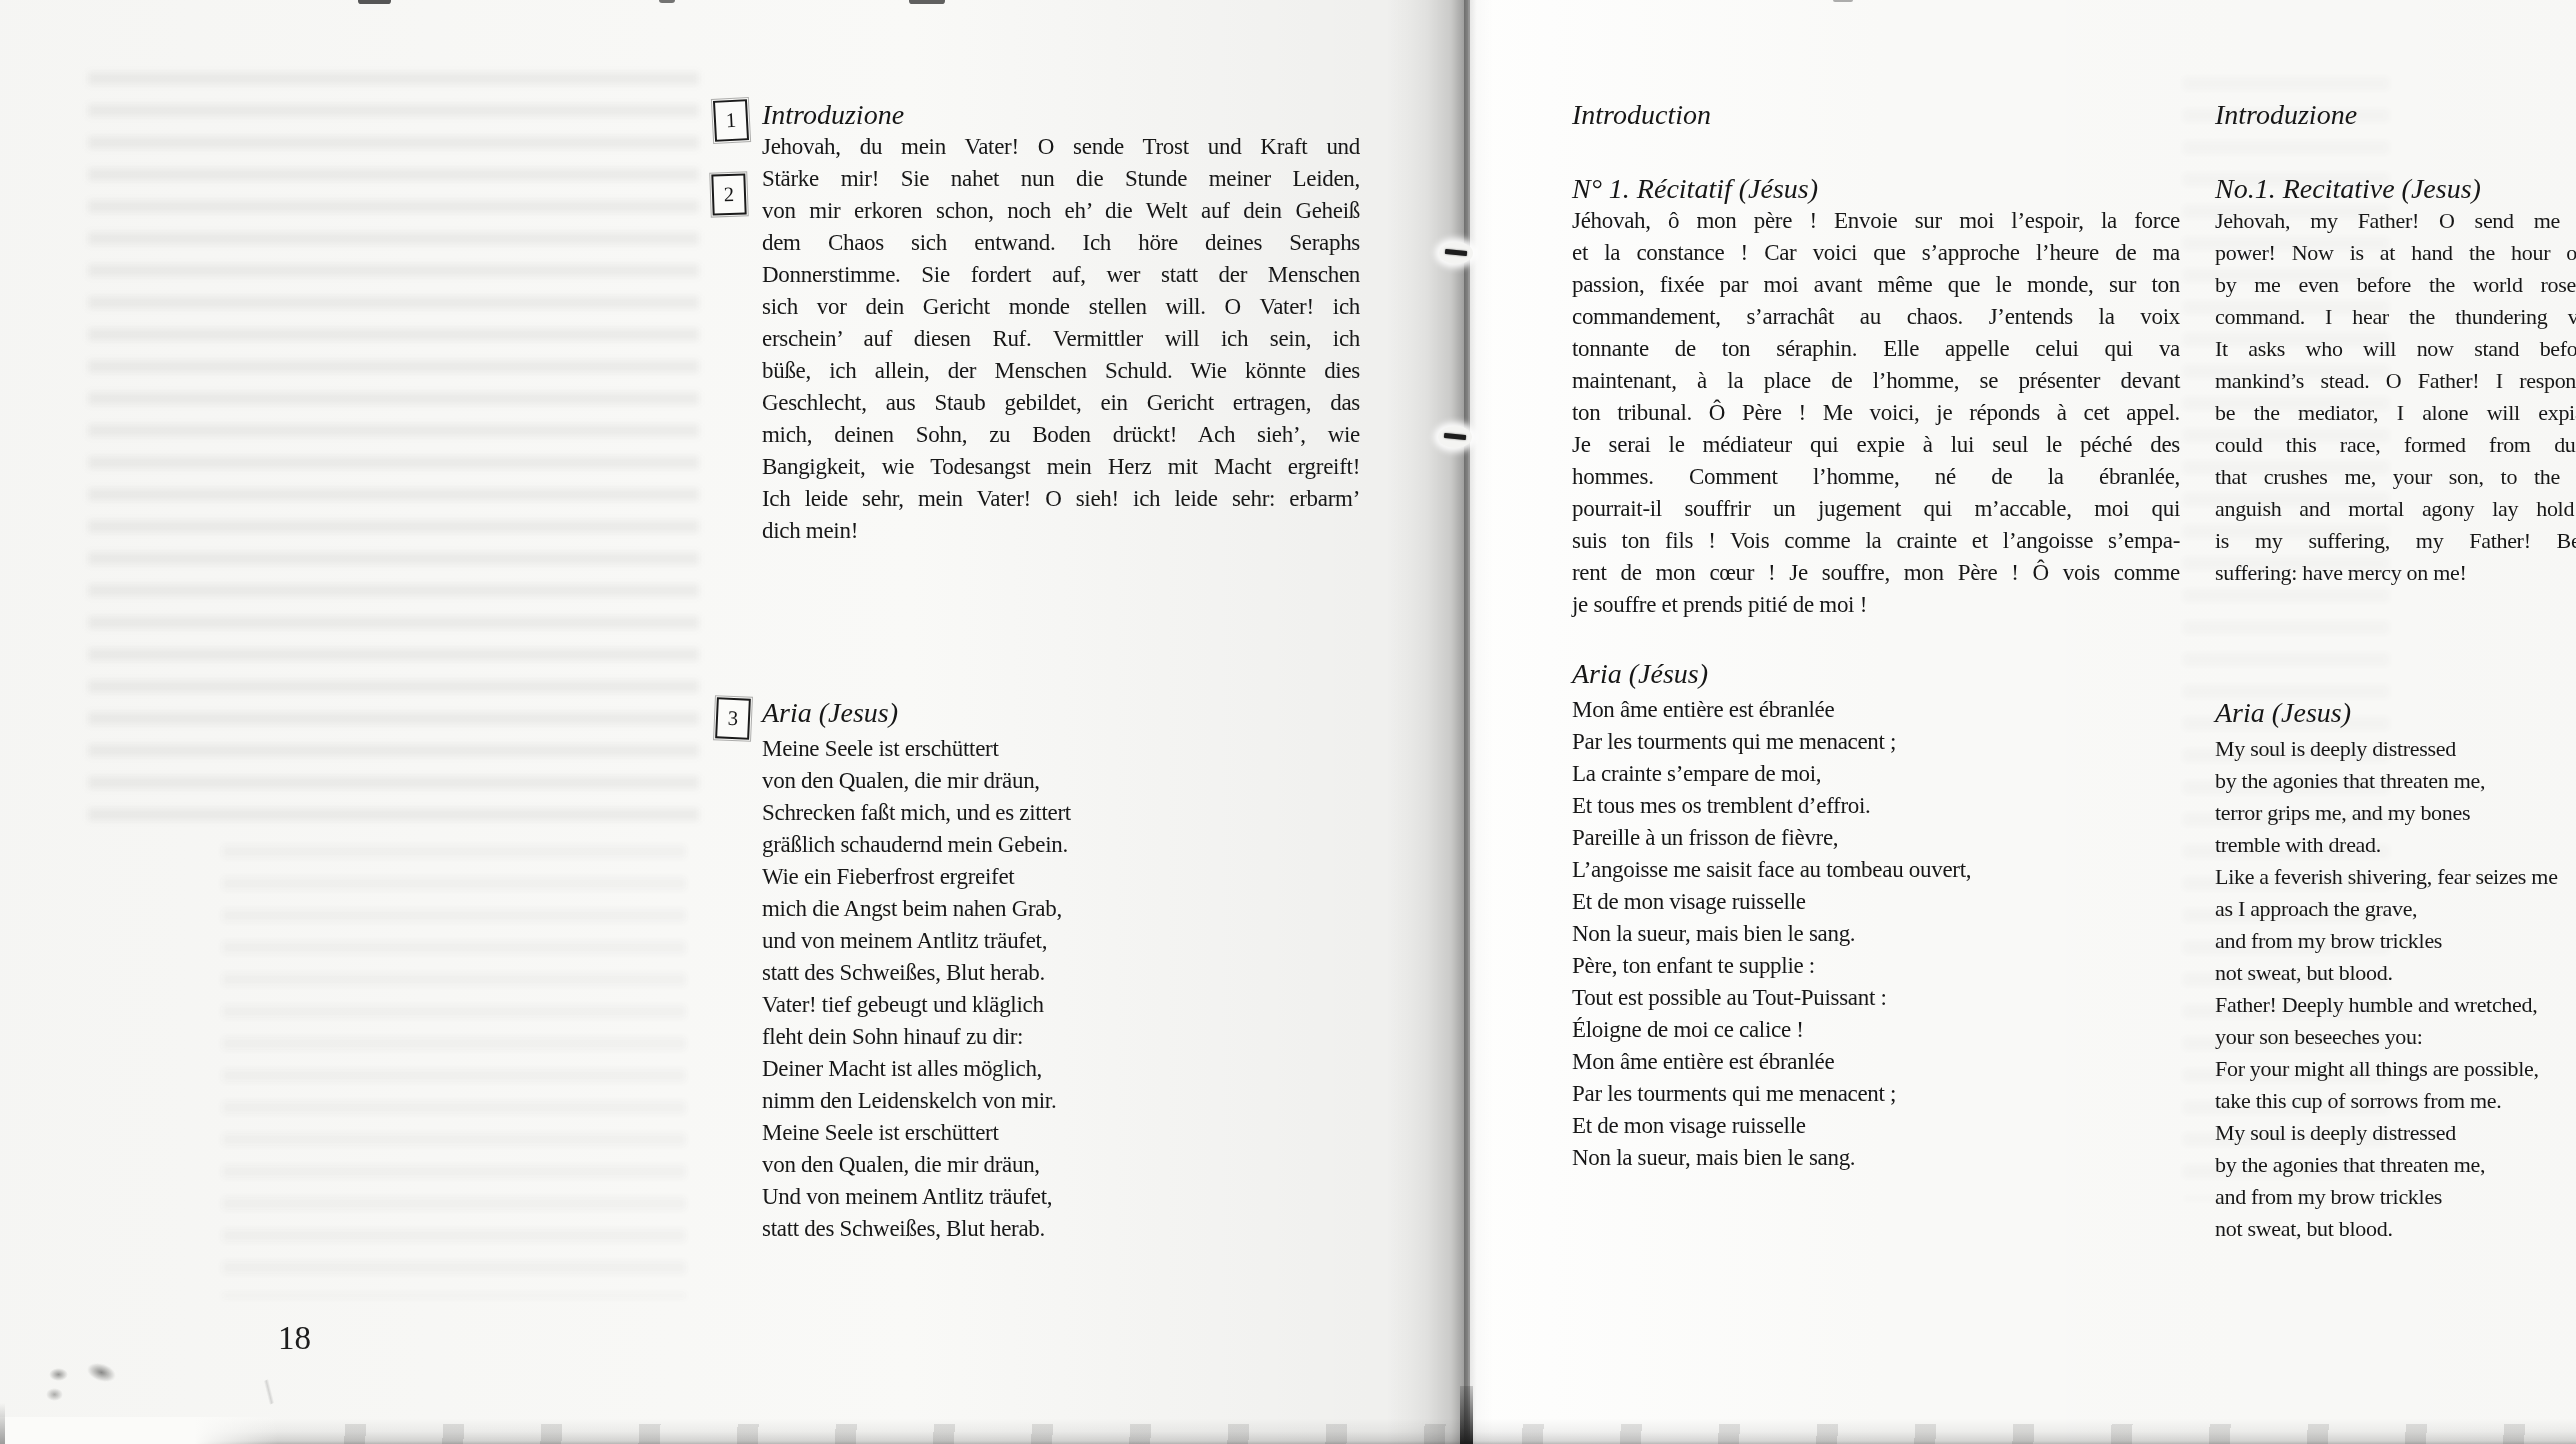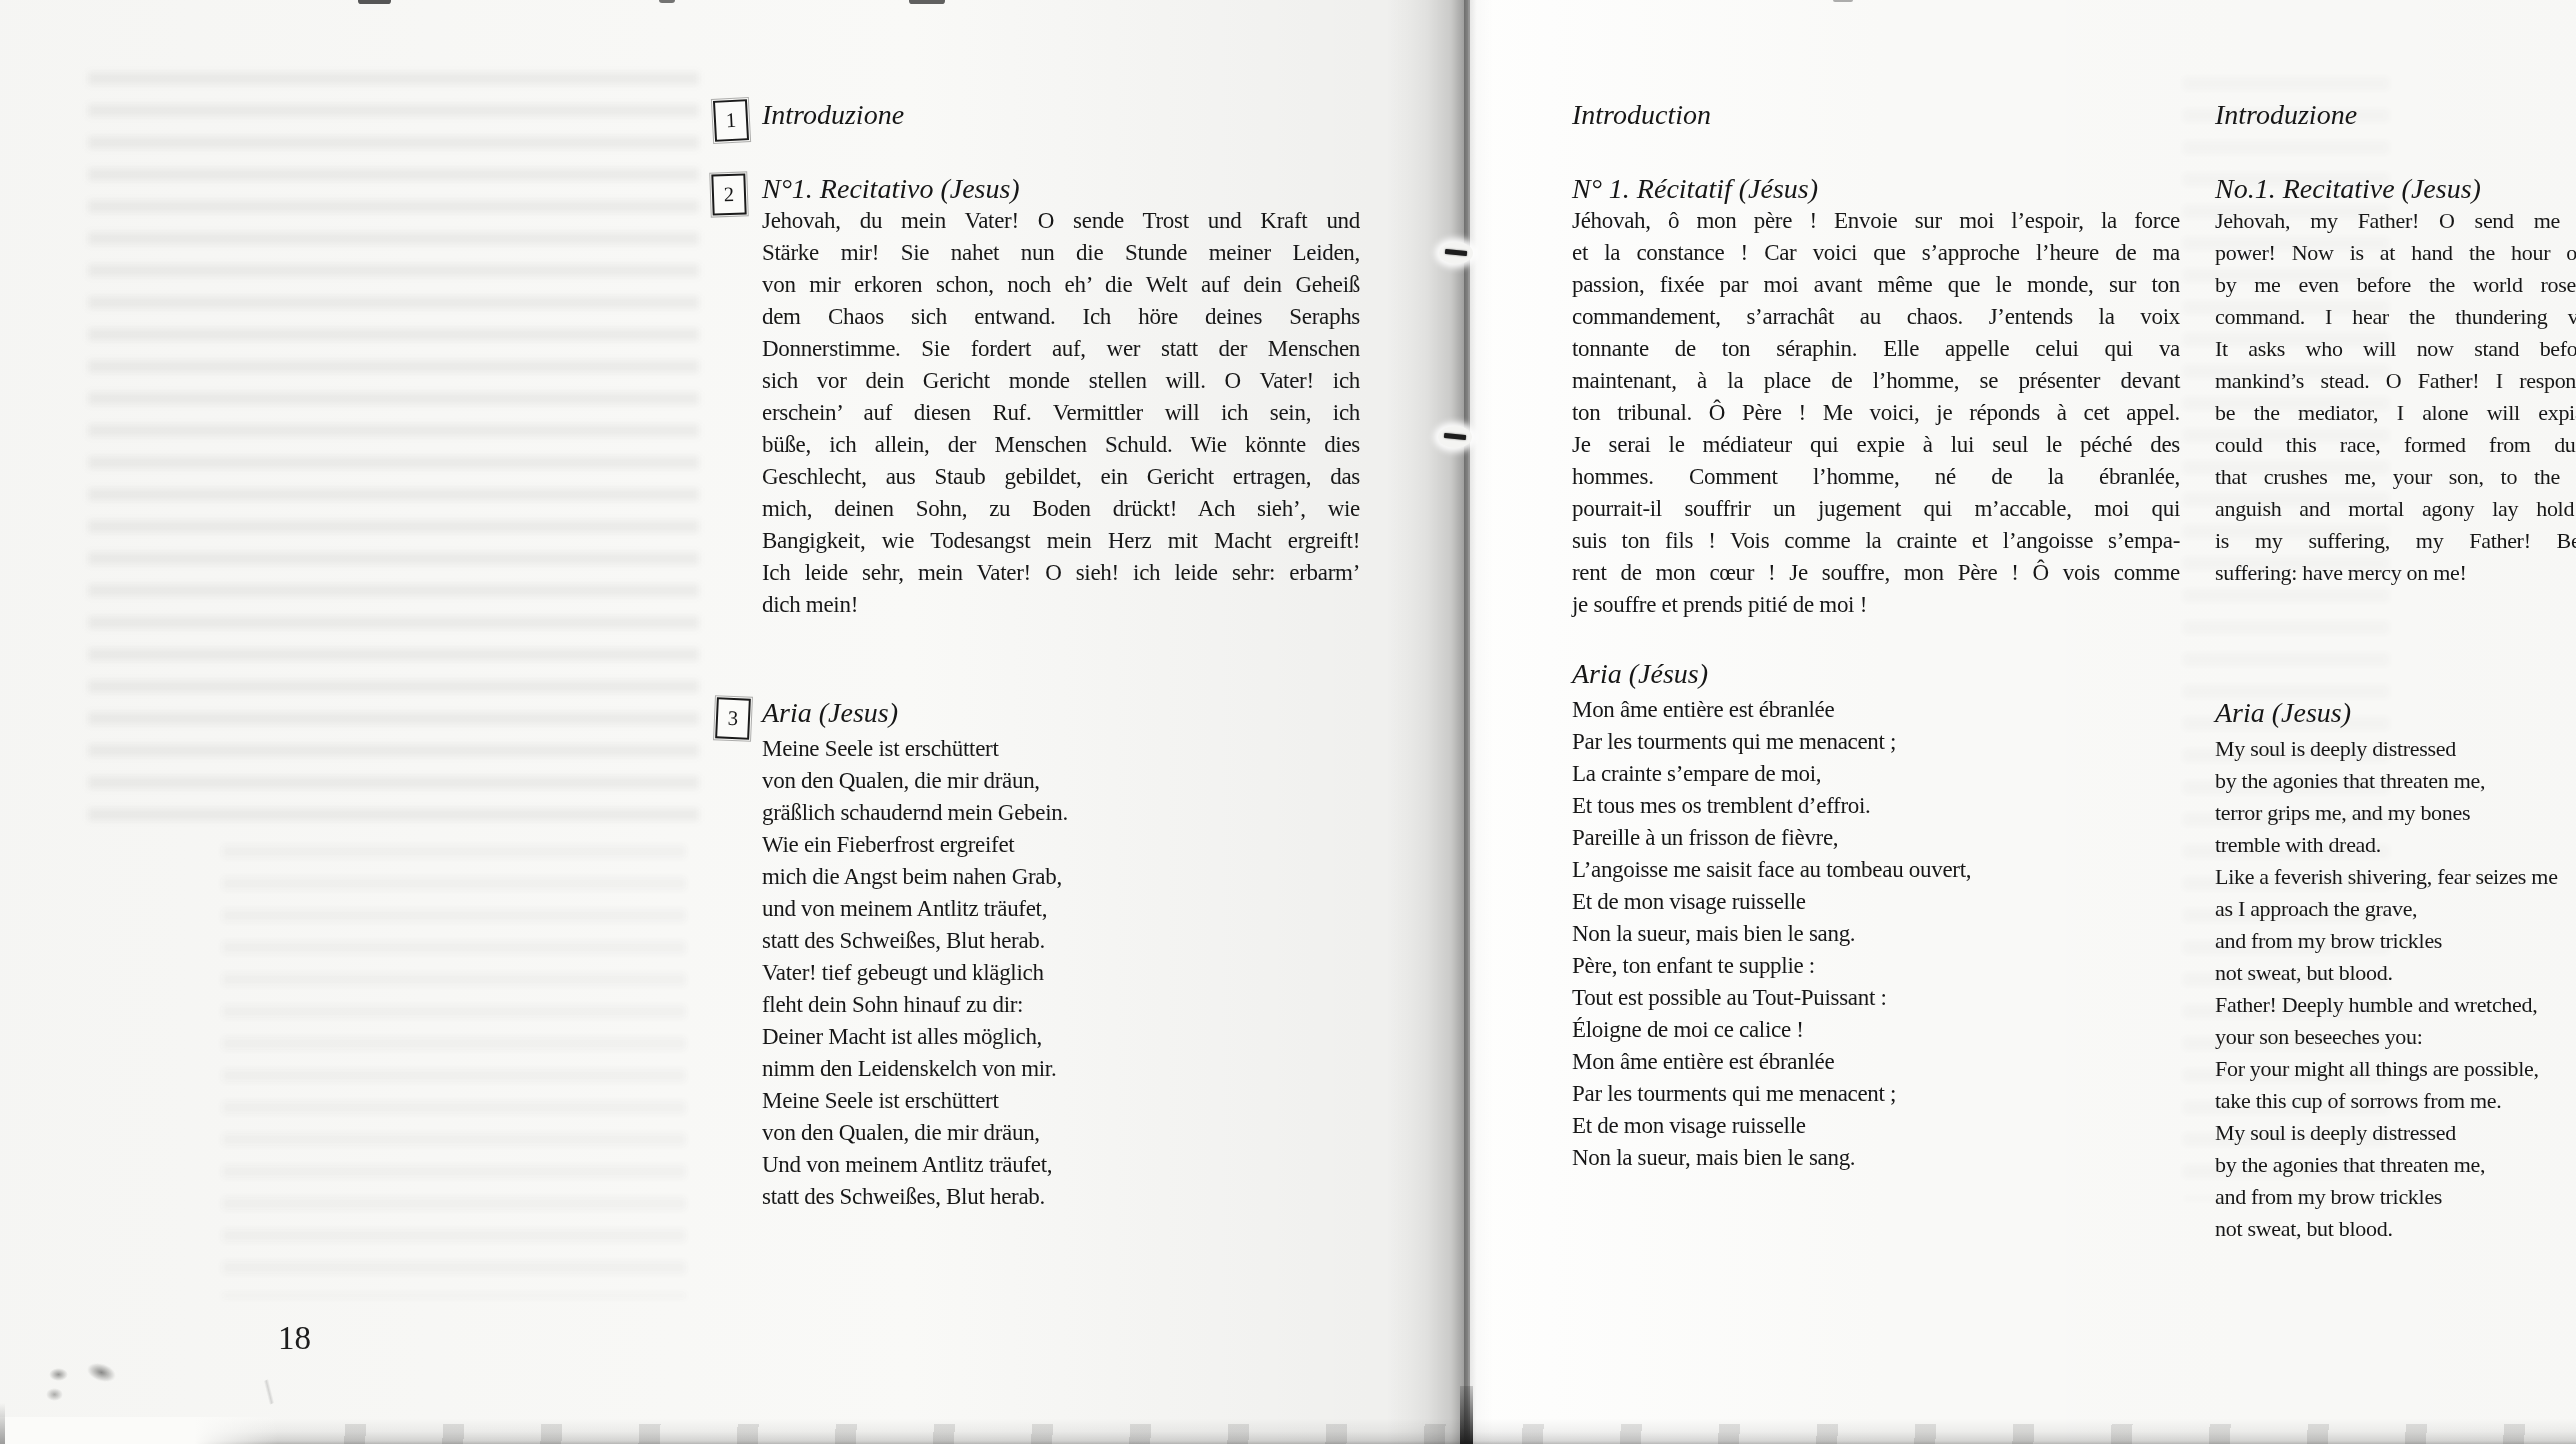--- a/index.html
+++ b/index.html
@@ -109,21 +109,20 @@
 </div>
 <div class="trackbox" id="tb2">
   <span>2</span>
 </div>
 <div class="trackbox" id="tb3">
   <span>3</span>
 </div>
 
 <section class="block" id="de-a">
   <div class="heading">Introduzione</div>
-  <div class="heading h2">N°1. Recitativo (Jesus)</div>
   <div class="lines justified">
       <div class="line">Jehovah, du mein Vater! O sende Trost und Kraft und</div>
       <div class="line">Stärke mir! Sie nahet nun die Stunde meiner Leiden,</div>
       <div class="line">von mir erkoren schon, noch eh’ die Welt auf dein Geheiß</div>
       <div class="line">dem Chaos sich entwand. Ich höre deines Seraphs</div>
       <div class="line">Donnerstimme. Sie fordert auf, wer statt der Menschen</div>
       <div class="line">sich vor dein Gericht monde stellen will. O Vater! ich</div>
       <div class="line">erschein’ auf diesen Ruf. Vermittler will ich sein, ich</div>
       <div class="line">büße, ich allein, der Menschen Schuld. Wie könnte dies</div>
       <div class="line">Geschlecht, aus Staub gebildet, ein Gericht ertragen, das</div>
@@ -131,20 +130,21 @@
       <div class="line">Bangigkeit, wie Todesangst mein Herz mit Macht ergreift!</div>
       <div class="line">Ich leide sehr, mein Vater! O sieh! ich leide sehr: erbarm’</div>
       <div class="line">dich mein!</div>
     </div>
 </section>
 <section class="block" id="de-b">
   <div class="heading">Aria (Jesus)</div>
   <div class="lines poem">
       <div class="line">Meine Seele ist erschüttert</div>
       <div class="line">von den Qualen, die mir dräun,</div>
+      <div class="line">Schrecken faßt mich, und es zittert</div>
       <div class="line">gräßlich schaudernd mein Gebein.</div>
       <div class="line">Wie ein Fieberfrost ergreifet</div>
       <div class="line">mich die Angst beim nahen Grab,</div>
       <div class="line">und von meinem Antlitz träufet,</div>
       <div class="line">statt des Schweißes, Blut herab.</div>
       <div class="line">Vater! tief gebeugt und kläglich</div>
       <div class="line">fleht dein Sohn hinauf zu dir:</div>
       <div class="line">Deiner Macht ist alles möglich,</div>
       <div class="line">nimm den Leidenskelch von mir.</div>
       <div class="line">Meine Seele ist erschüttert</div>

